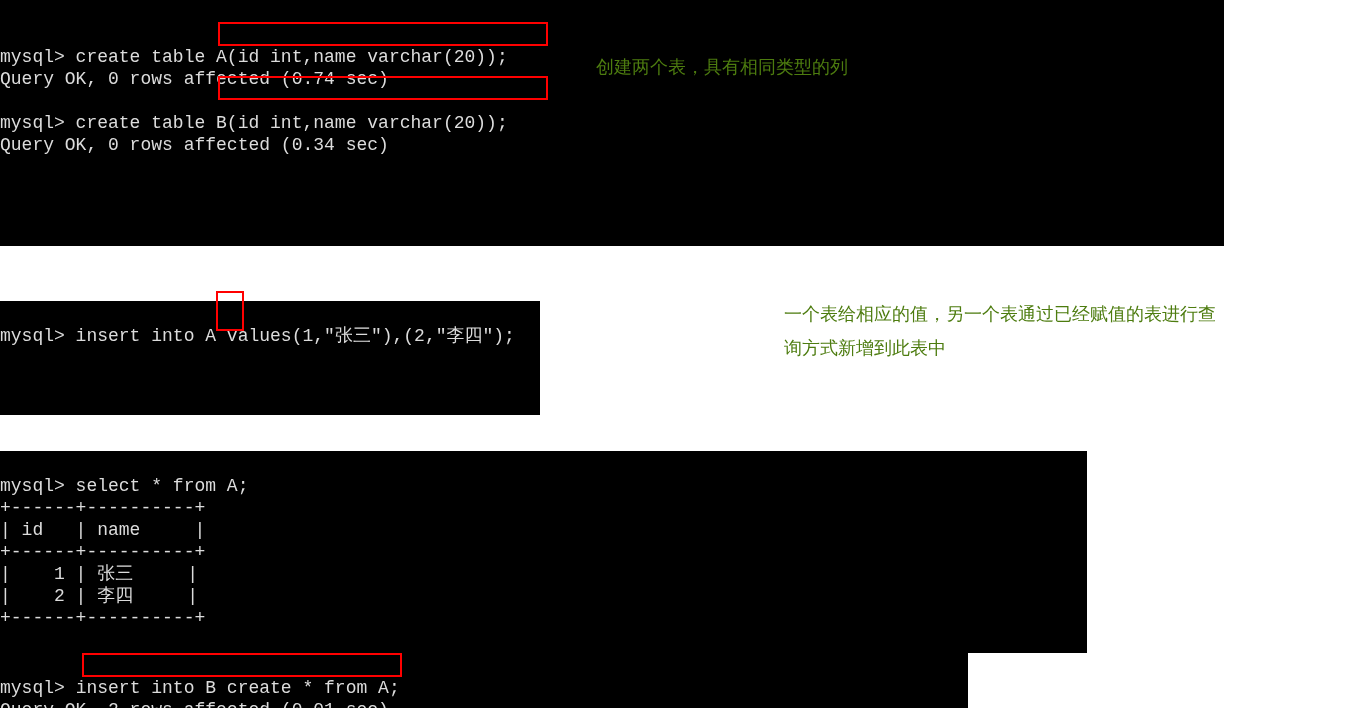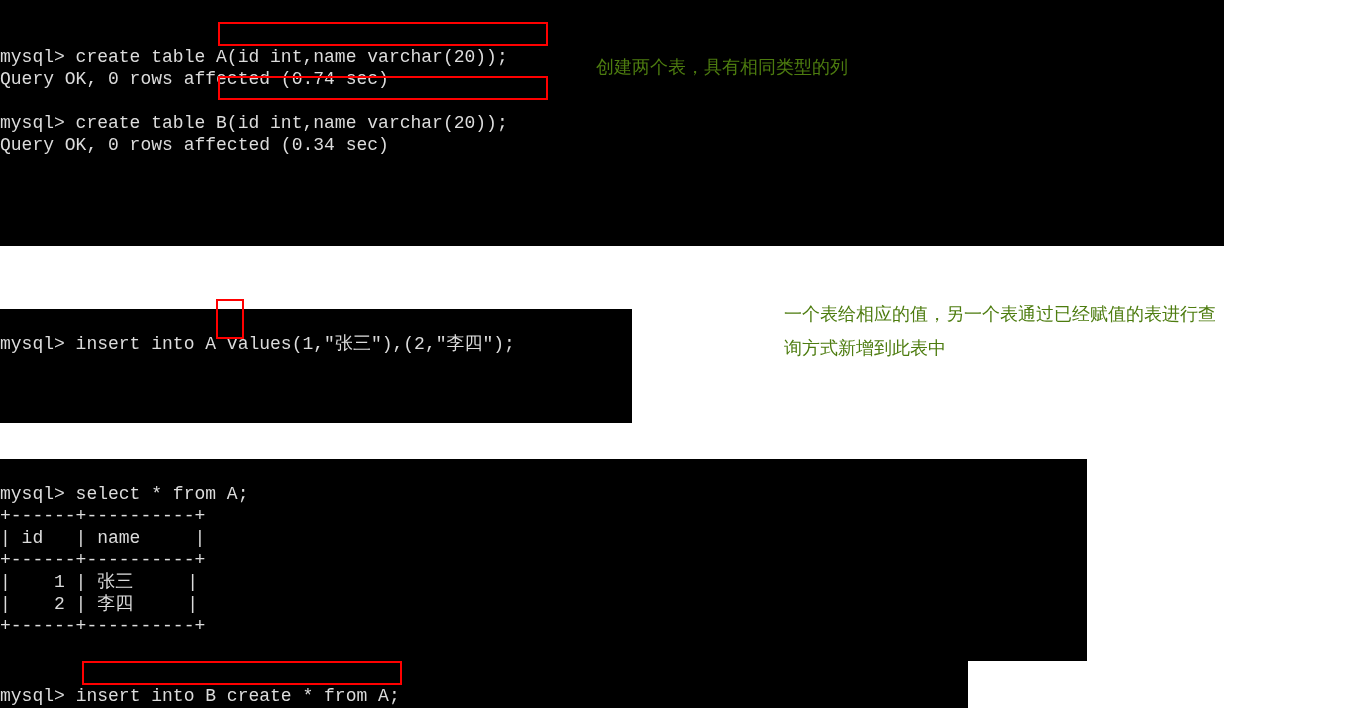--- a/index.html
+++ b/index.html
@@ -29,21 +29,21 @@
   .annotation {
     color: #4d7c0f;
     font-family: "Microsoft YaHei", "SimSun", sans-serif;
     font-size: 18px;
     position: absolute;
     line-height: 1.9;
   }
   .gap { height: 55px; position: relative; }
   .gap2 { height: 36px; position: relative; }
   .block1 { width: 1224px; }
-  .block2 { width: 632px; display:inline-block; vertical-align:top; position:relative;margin-top:8px;}
+  .block2 { width: 540px; display:inline-block; vertical-align:top; position:relative;}
   .block3 { width: 1087px; }
   .block4 { width: 968px; }
   .wrap2 { position: relative; }
 </style>
 </head>
 <body>
 
 <div class="term block1">
 <div class="term-text"><span>                                                                 </span>
 <span>mysql&gt;</span><span> create table </span><span>A(id int,name varchar(20));</span>

